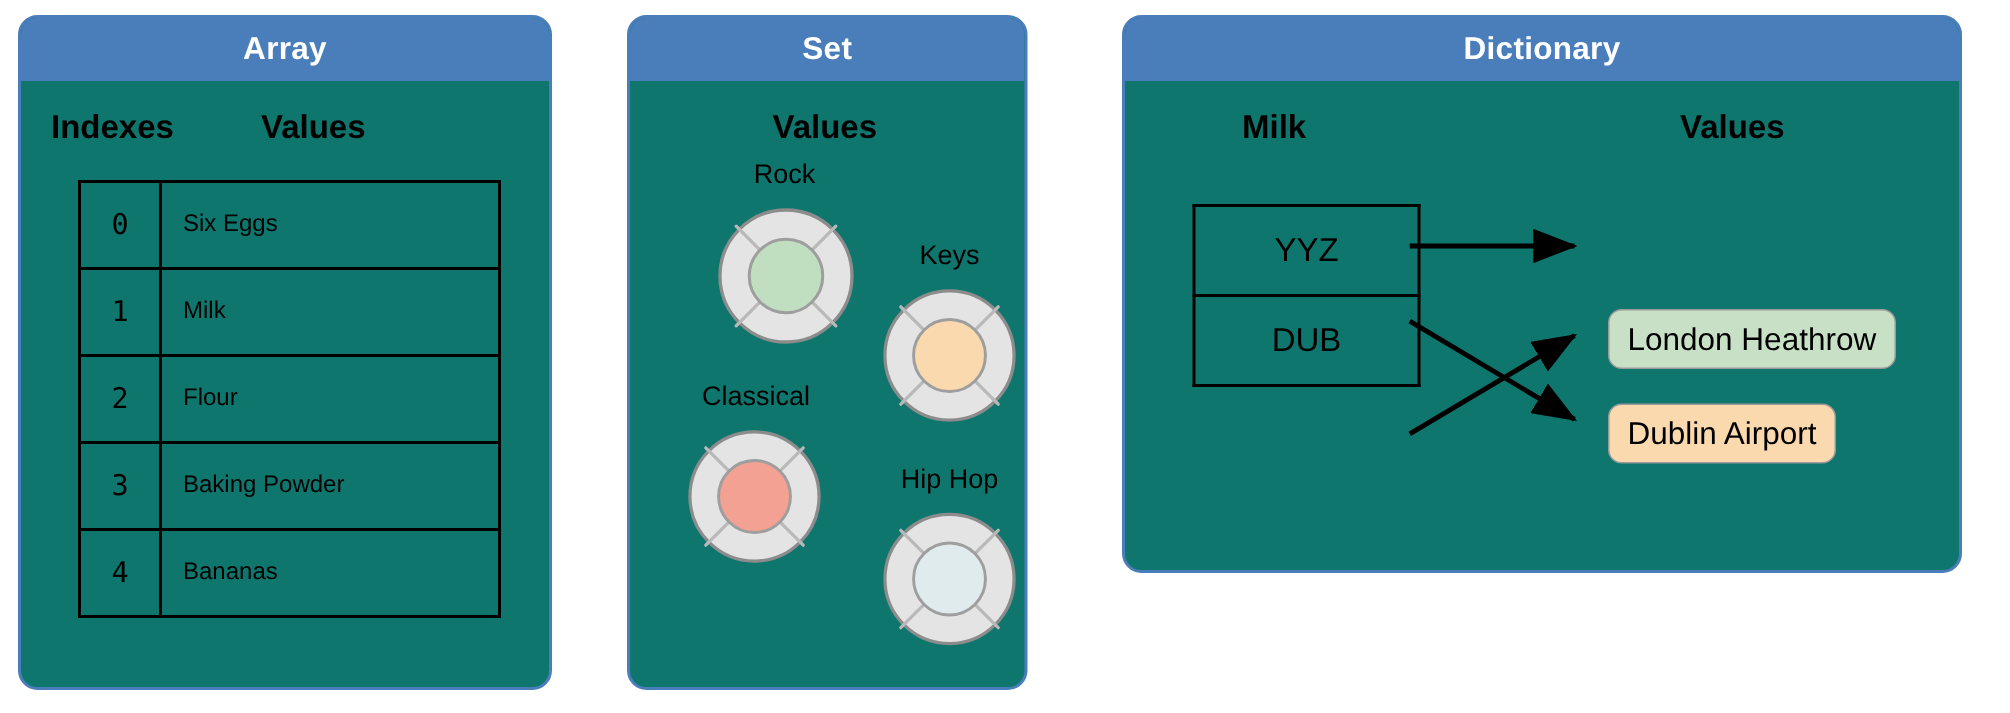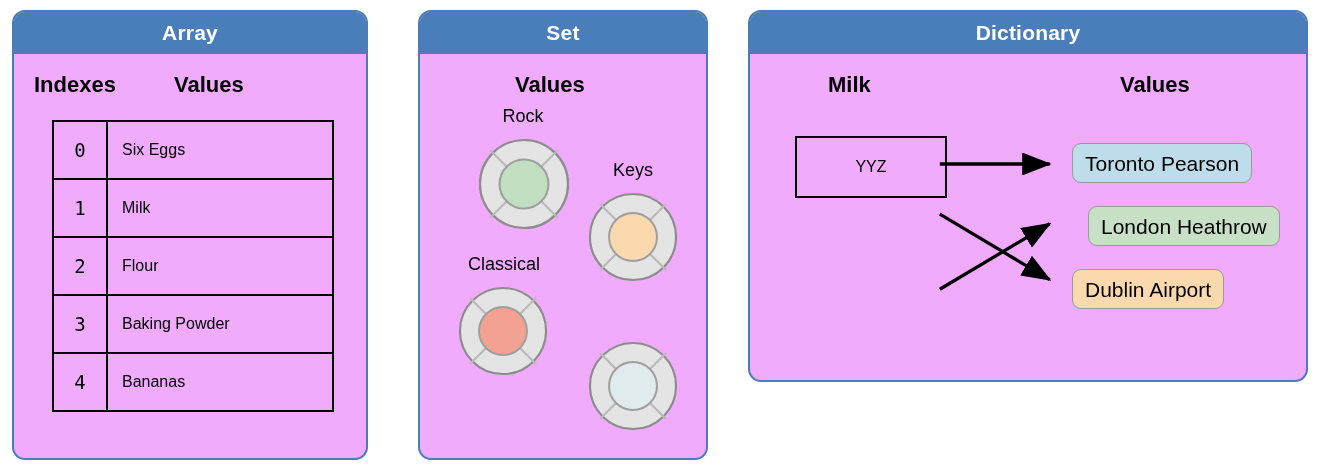--- a/index.html
+++ b/index.html
@@ -6,21 +6,21 @@
   body{
     width:1340px;height:475px;
     background:#ffffff;
     font-family:"Liberation Sans", sans-serif;
     color:#000000;
     position:relative;
     overflow:hidden;
   }
   .panel{
     position:absolute;
-    background:#f0abfc;
+    background:#0f766e;
     border:2px solid #4a7ebb;
     border-radius:13px;
     box-sizing:border-box;
     overflow:hidden;
   }
   .panel-header{
     background:#4a7ebb;
     color:#ffffff;
     font-weight:bold;
     font-size:21px;
@@ -58,21 +58,21 @@
   }
   .array-table td.idx{
     width:52px;
     text-align:center;
     padding:0;
     font-family:"DejaVu Sans Mono", monospace;
     font-size:19px;
   }
 
   
-  #panel-set{left:418px;top:10px;width:290px;height:450px;}
+  #panel-set{left:418px;top:10px;width:267px;height:450px;}
   #set-head-values{left:95px;top:18px;}
   .disc-wrap{position:absolute;}
   .disc-label{
     position:absolute;
     font-size:18px;
     white-space:nowrap;
     text-align:center;
   }
   .disc{position:absolute;}
 
@@ -84,40 +84,40 @@
   .key-col{
     position:absolute;
     left:45px;top:82px;
     width:152px;
     border-collapse:collapse;
     table-layout:fixed;
   }
   .key-col td{
     border:2px solid #000000;
     height:56px;
-    font-size:16px;
+    font-size:22px;
     text-align:center;
     vertical-align:middle;
   }
 
   .badge{
     position:absolute;
     box-sizing:border-box;
     border:1.5px solid #9a9a9a;
     border-radius:9px;
     font-size:21px;
     line-height:1;
     display:flex;
     align-items:center;
     padding:0 12px;
     white-space:nowrap;
     height:40px;
   }
   #badge-0{left:322px;top:89px;color:#000;background:#bcdde9;}
-  #badge-1{left:338px;top:152px;color:#000;background:#c8e0c5;}
+  #badge-1{left:322px;top:152px;color:#000;background:#c8e0c5;}
   #badge-2{left:322px;top:215px;color:#000;background:#fbd9ae;}
 
   #dict-arrows{position:absolute;left:0;top:0;width:100%;height:100%;}
 </style>
 </head>
 <body>
 
 <div class="panel" id="panel-array">
   <div class="panel-header">Array</div>
   <div class="panel-body">
@@ -192,20 +192,21 @@
           <line x1="62.8" y1="29.2" x2="79.2" y2="12.8"></line>
           <line x1="29.2" y1="29.2" x2="12.8" y2="12.8"></line>
           <line x1="29.2" y1="62.8" x2="12.8" y2="79.2"></line>
           <line x1="62.8" y1="62.8" x2="79.2" y2="79.2"></line>
         </g>
         <circle cx="46" cy="46" r="24.5" stroke="#9e9e9e" stroke-width="2" fill="#f2a192"></circle>
       </svg>
     </div>
 
     <div class="disc-wrap" style="left:150px;top:255px;width:130px;height:135px;">
+      <div class="disc-label" style="left:0;top:0;width:126px;">Hip Hop</div>
       <svg class="disc" style="left:18px;top:32px;" width="90" height="90" viewBox="0 0 92 92">
         <circle cx="46" cy="46" r="44" fill="#e4e4e4" stroke="#8c8c8c" stroke-width="2.2"></circle>
         <g stroke="#b9b9b9" stroke-width="2.2" stroke-linecap="round">
           <line x1="62.8" y1="29.2" x2="79.2" y2="12.8"></line>
           <line x1="29.2" y1="29.2" x2="12.8" y2="12.8"></line>
           <line x1="29.2" y1="62.8" x2="12.8" y2="79.2"></line>
           <line x1="62.8" y1="62.8" x2="79.2" y2="79.2"></line>
         </g>
         <circle cx="46" cy="46" r="24.5" stroke="#9e9e9e" stroke-width="2" fill="#dfebec"></circle>
       </svg>
@@ -217,24 +218,26 @@
   <div class="panel-header">Dictionary</div>
   <div class="panel-body">
     <div class="col-head" id="dict-head-keys">Milk</div>
     <div class="col-head" id="dict-head-values">Values</div>
 
     <table class="key-col">
       <tbody>
           <tr>
         <td>YYZ</td>
       </tr>
+      <tr>
+        <td>DUB</td>
+      </tr>
     </tbody>
       </table>
 
-    <div class="badge" id="badge-0">Toronto Pearson</div>
     <div class="badge" id="badge-1">London Heathrow</div>
     <div class="badge" id="badge-2">Dublin Airport</div>
 
     <svg id="dict-arrows" viewBox="0 0 577 330">
       <defs>
         <marker id="arrowhead" markerWidth="9" markerHeight="7" refX="8.4" refY="3.5" orient="auto">
           <polygon points="0 0, 9 3.5, 0 7" fill="#000000"></polygon>
         </marker>
       </defs>
 

